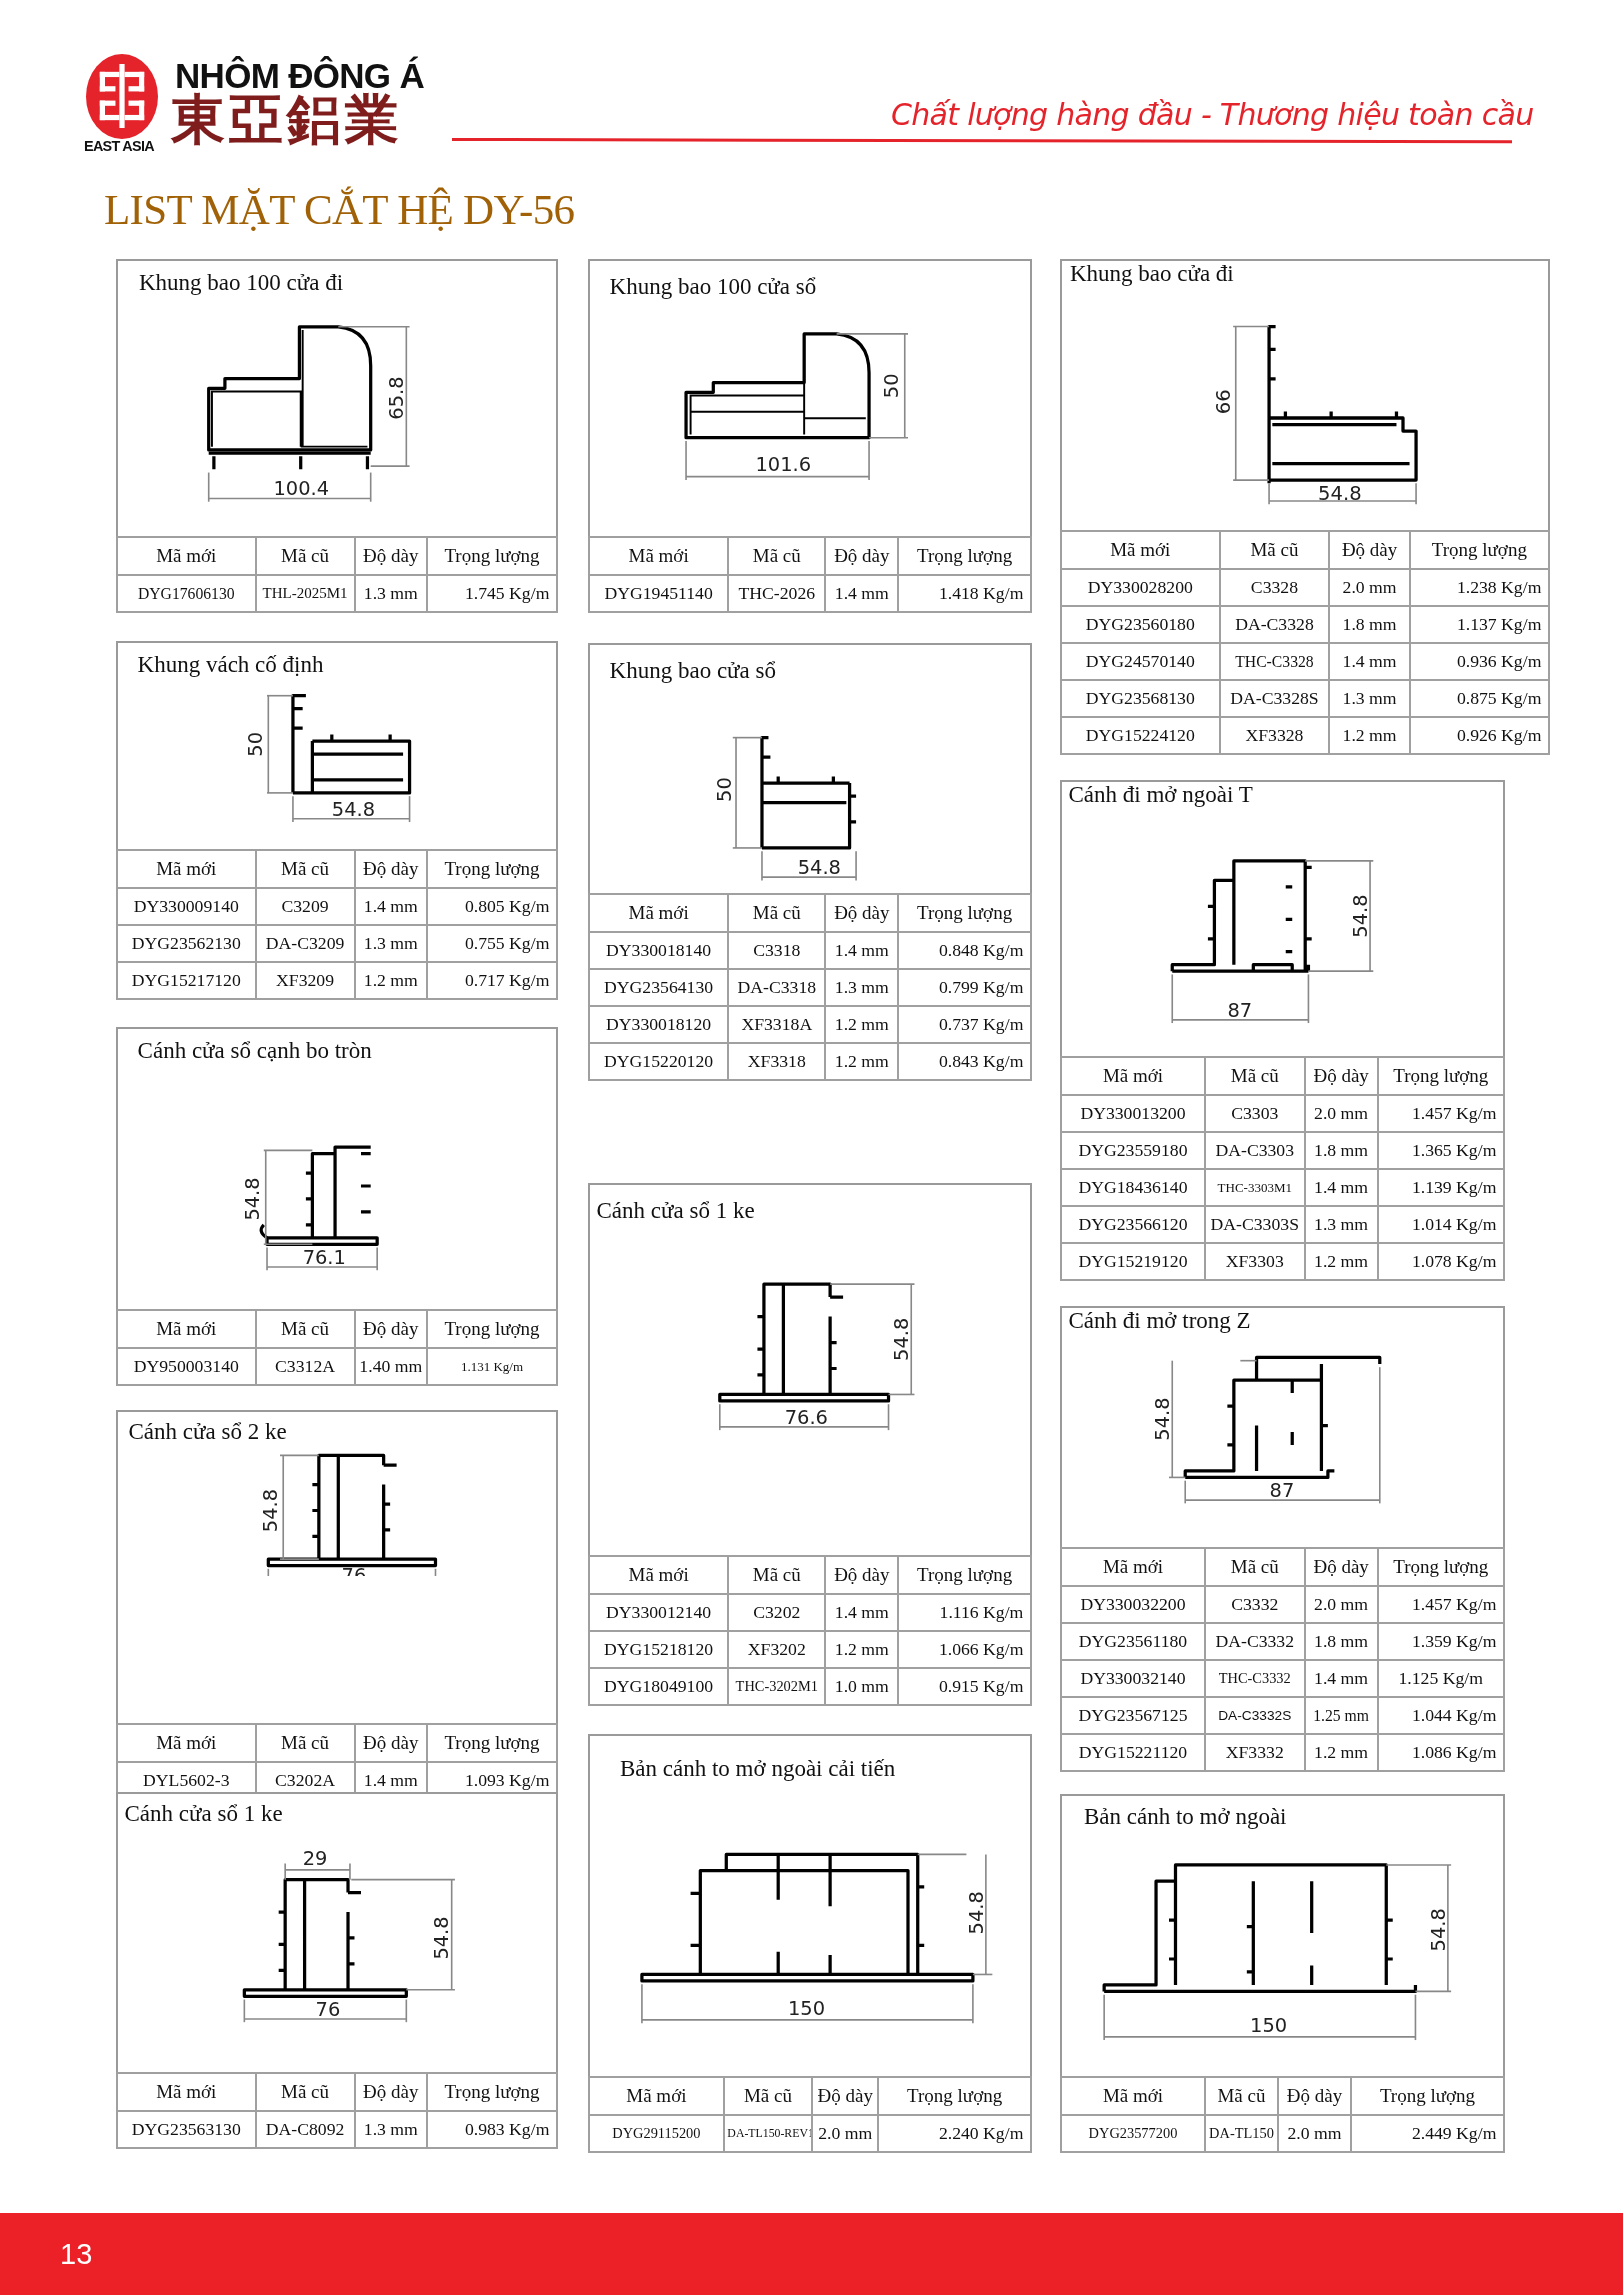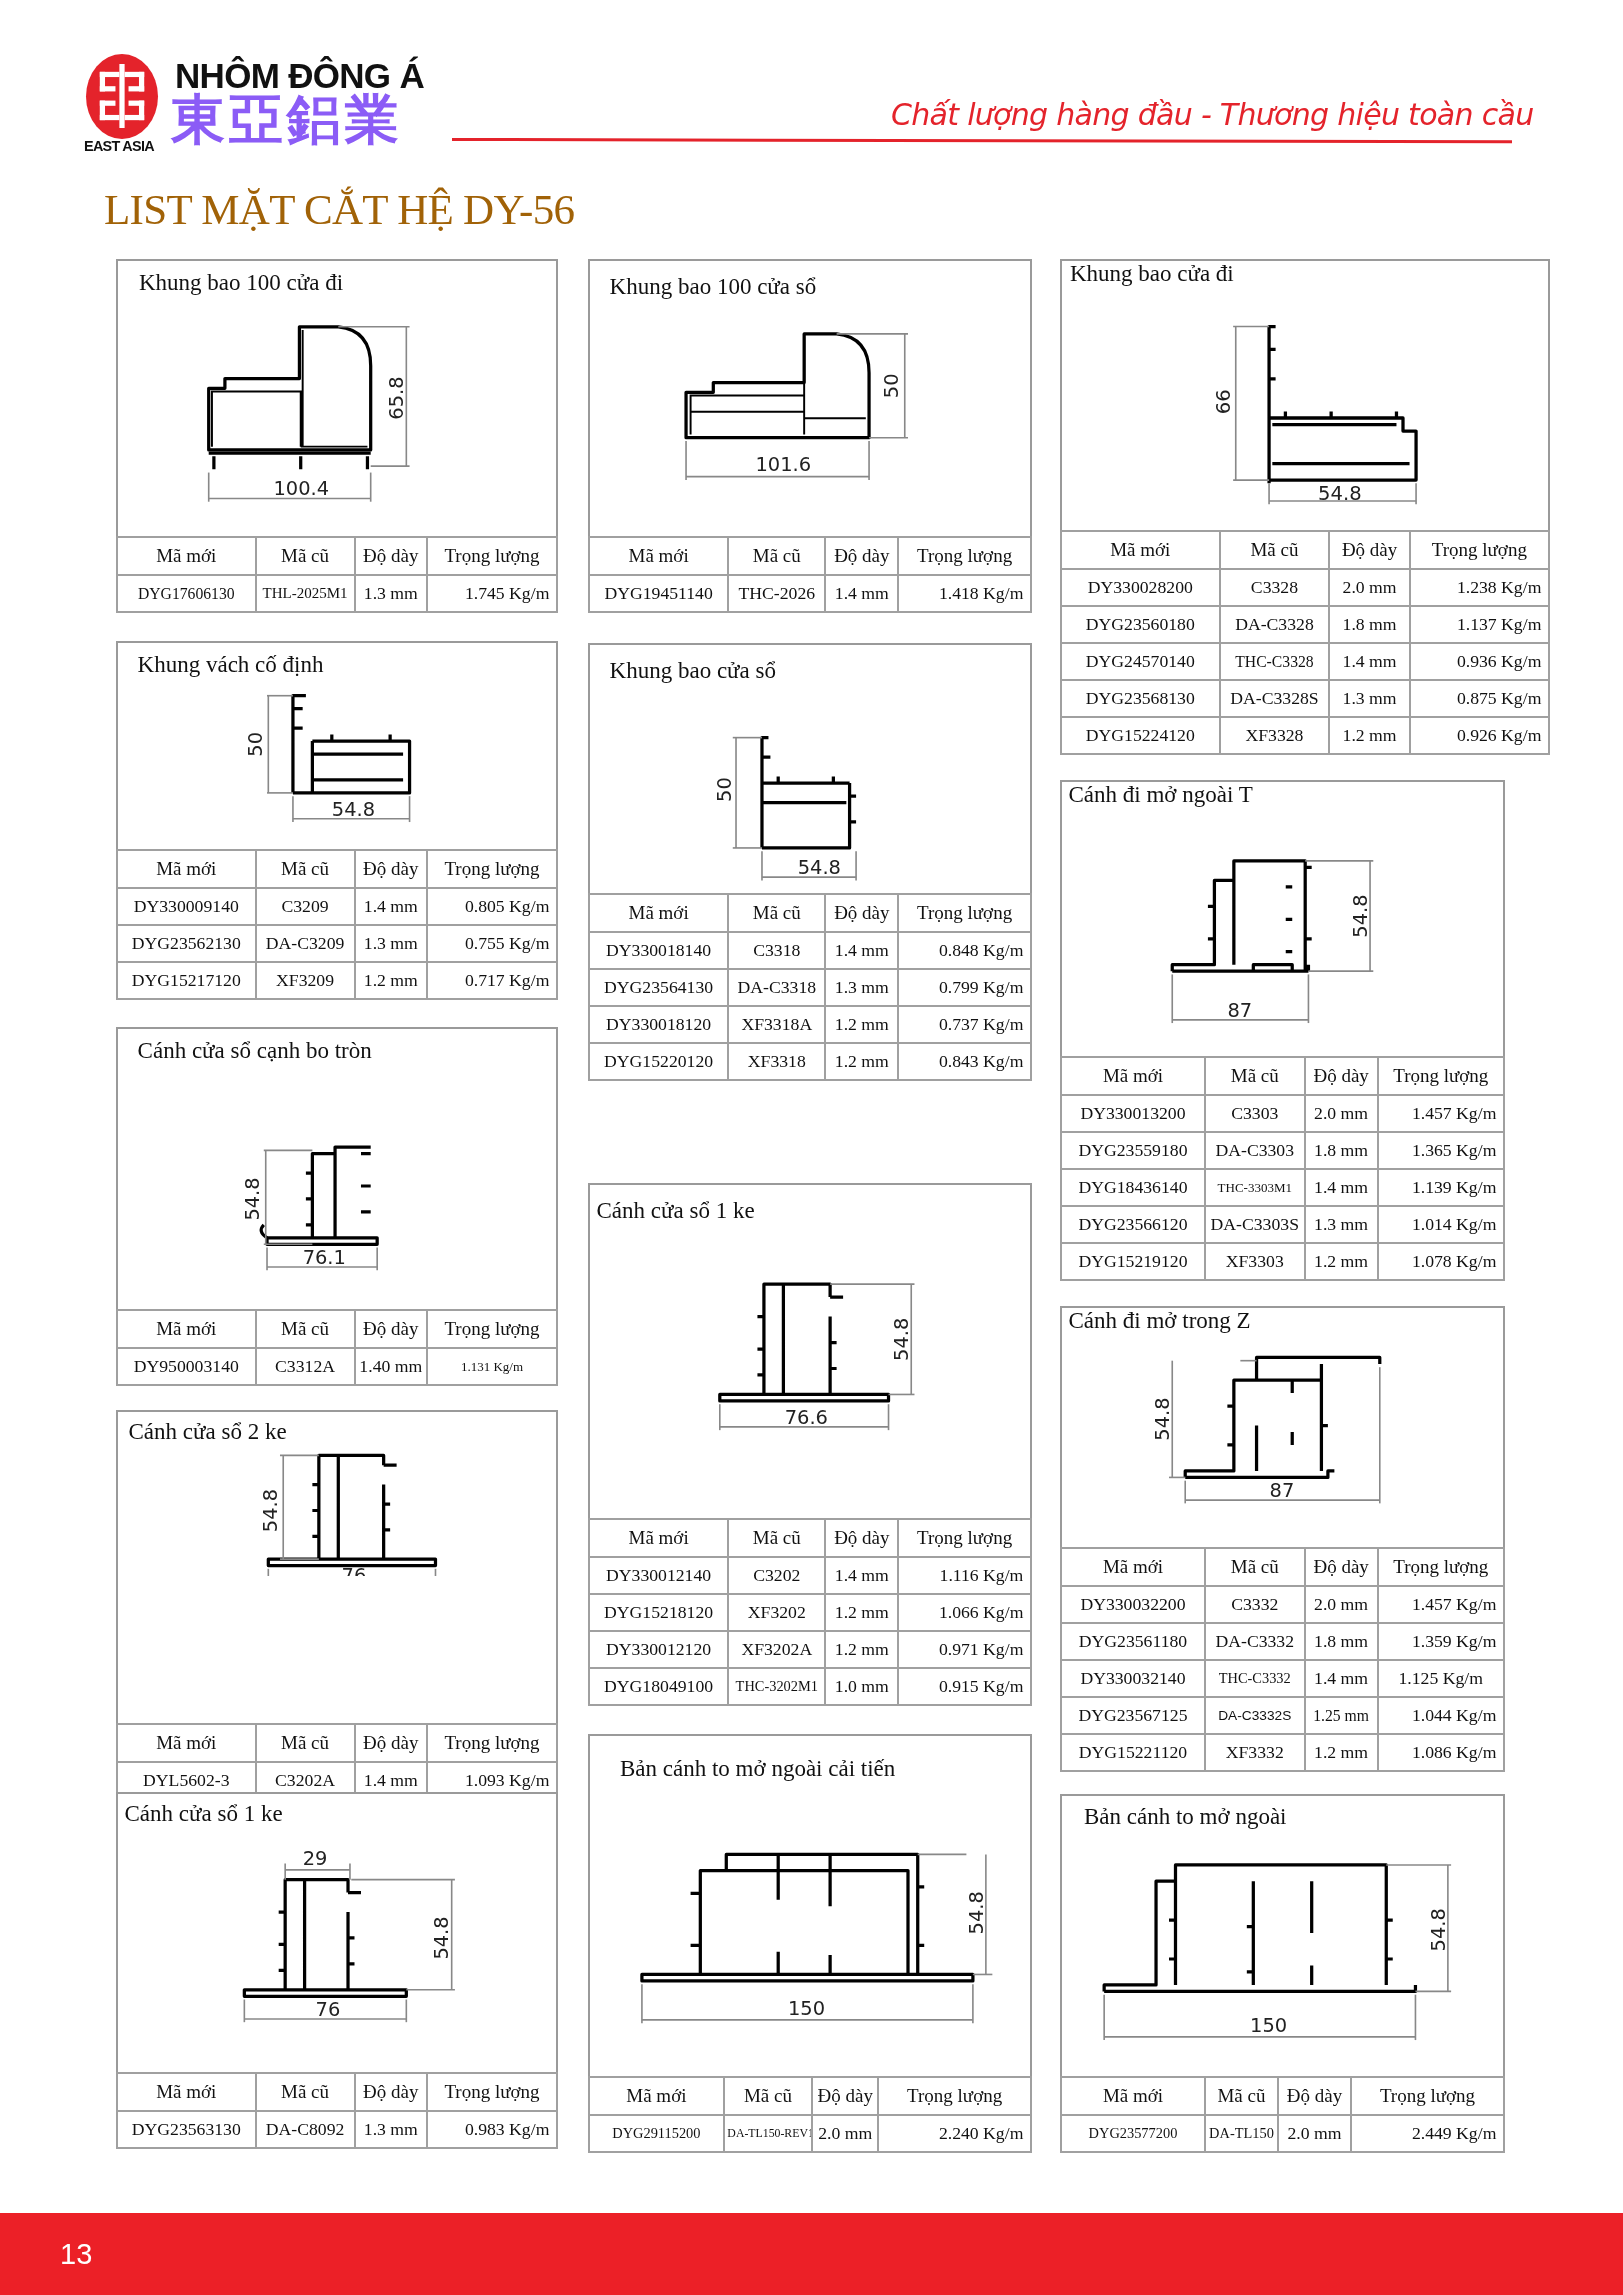--- a/index.html
+++ b/index.html
@@ -1,21 +1,21 @@
 <!DOCTYPE html>
 <html style="font-size:10.5px"><head>
 <meta charset="utf-8">
 <style>
   html, body { margin:0; padding:0; background:#ffffff; }
   body { width:1623px; height:2295px; position:relative; overflow:hidden; font-family:"Liberation Serif", serif; color:#111; }
   .logo-circle { position:absolute; left:86px; top:54px; width:72px; height:85px; border-radius:50%; background:#e4232b; }
   .logo-mark { position:absolute; left:97px; top:64px; width:50px; height:64px; }
   .logo-east { position:absolute; left:84px; top:138px; font-family:"Liberation Sans", sans-serif; font-weight:bold; font-size:14.4px; letter-spacing:-0.7px; color:#111; }
   .brand-vn { position:absolute; left:175px; top:56px; font-family:"Liberation Sans", sans-serif; font-weight:bold; font-size:35px; letter-spacing:-0.7px; color:#111; }
-  .brand-cn { position:absolute; left:171px; top:93px; font-family:"DejaVu Sans", sans-serif; font-weight:bold; font-size:54px; letter-spacing:3.9px; color:#8b5cf6; line-height:1; }
+  .brand-cn { position:absolute; left:171px; top:93px; font-family:"DejaVu Sans", sans-serif; font-weight:bold; font-size:54px; letter-spacing:3.9px; color:#7f1d1d; line-height:1; }
   .slogan { position:absolute; left:891px; top:97px; font-family:"DejaVu Sans", sans-serif; font-style:italic; font-size:30px; color:#e4232b; letter-spacing:-0.7px; }
   .redline { position:absolute; left:452px; top:138px; width:1060px; height:3.3px; background:#e4232b; transform:rotate(0.12deg); transform-origin:left; }
   .page-title { position:absolute; left:104px; top:185px; font-family:"Liberation Serif", serif; font-size:43px; color:#a16207; letter-spacing:-0.7px; }
   .footer { position:absolute; left:0; top:2213px; width:1623px; height:82px; background:#ec2027; }
   .page-num { position:absolute; left:60px; top:2238px; font-family:"Liberation Sans", sans-serif; font-weight:normal; font-size:29px; color:#fff; }
 
   .card { position:absolute; border:2px solid #9a9a9a; background:#fff; box-sizing:border-box; }
   .card-title { position:absolute; left:19.6px; top:9.2px; font-size:23px; color:#111; white-space:nowrap; }
   .drawing { position:absolute; left:0; right:0; }
   .drawing svg { width:100%; height:100%; }
@@ -416,26 +416,20 @@
           <td>1.4  mm</td>
           <td class="w">1.116   Kg/m</td>
         </tr>
     <tr>
           <td>DYG15218120</td>
           <td>XF3202</td>
           <td>1.2  mm</td>
           <td class="w">1.066   Kg/m</td>
         </tr>
     <tr>
-          <td>DY330012120</td>
-          <td>XF3202A</td>
-          <td>1.2  mm</td>
-          <td class="w">0.971   Kg/m</td>
-        </tr>
-    <tr>
           <td>DYG18049100</td>
           <td style="font-size:14.4px">THC-3202M1</td>
           <td>1.0  mm</td>
           <td class="w">0.915  Kg/m</td>
         </tr>
   </tbody>
     </table>
 </div>
 
 <div class="card" style="left:588px; top:1734px; width:444px; height:419px;">

